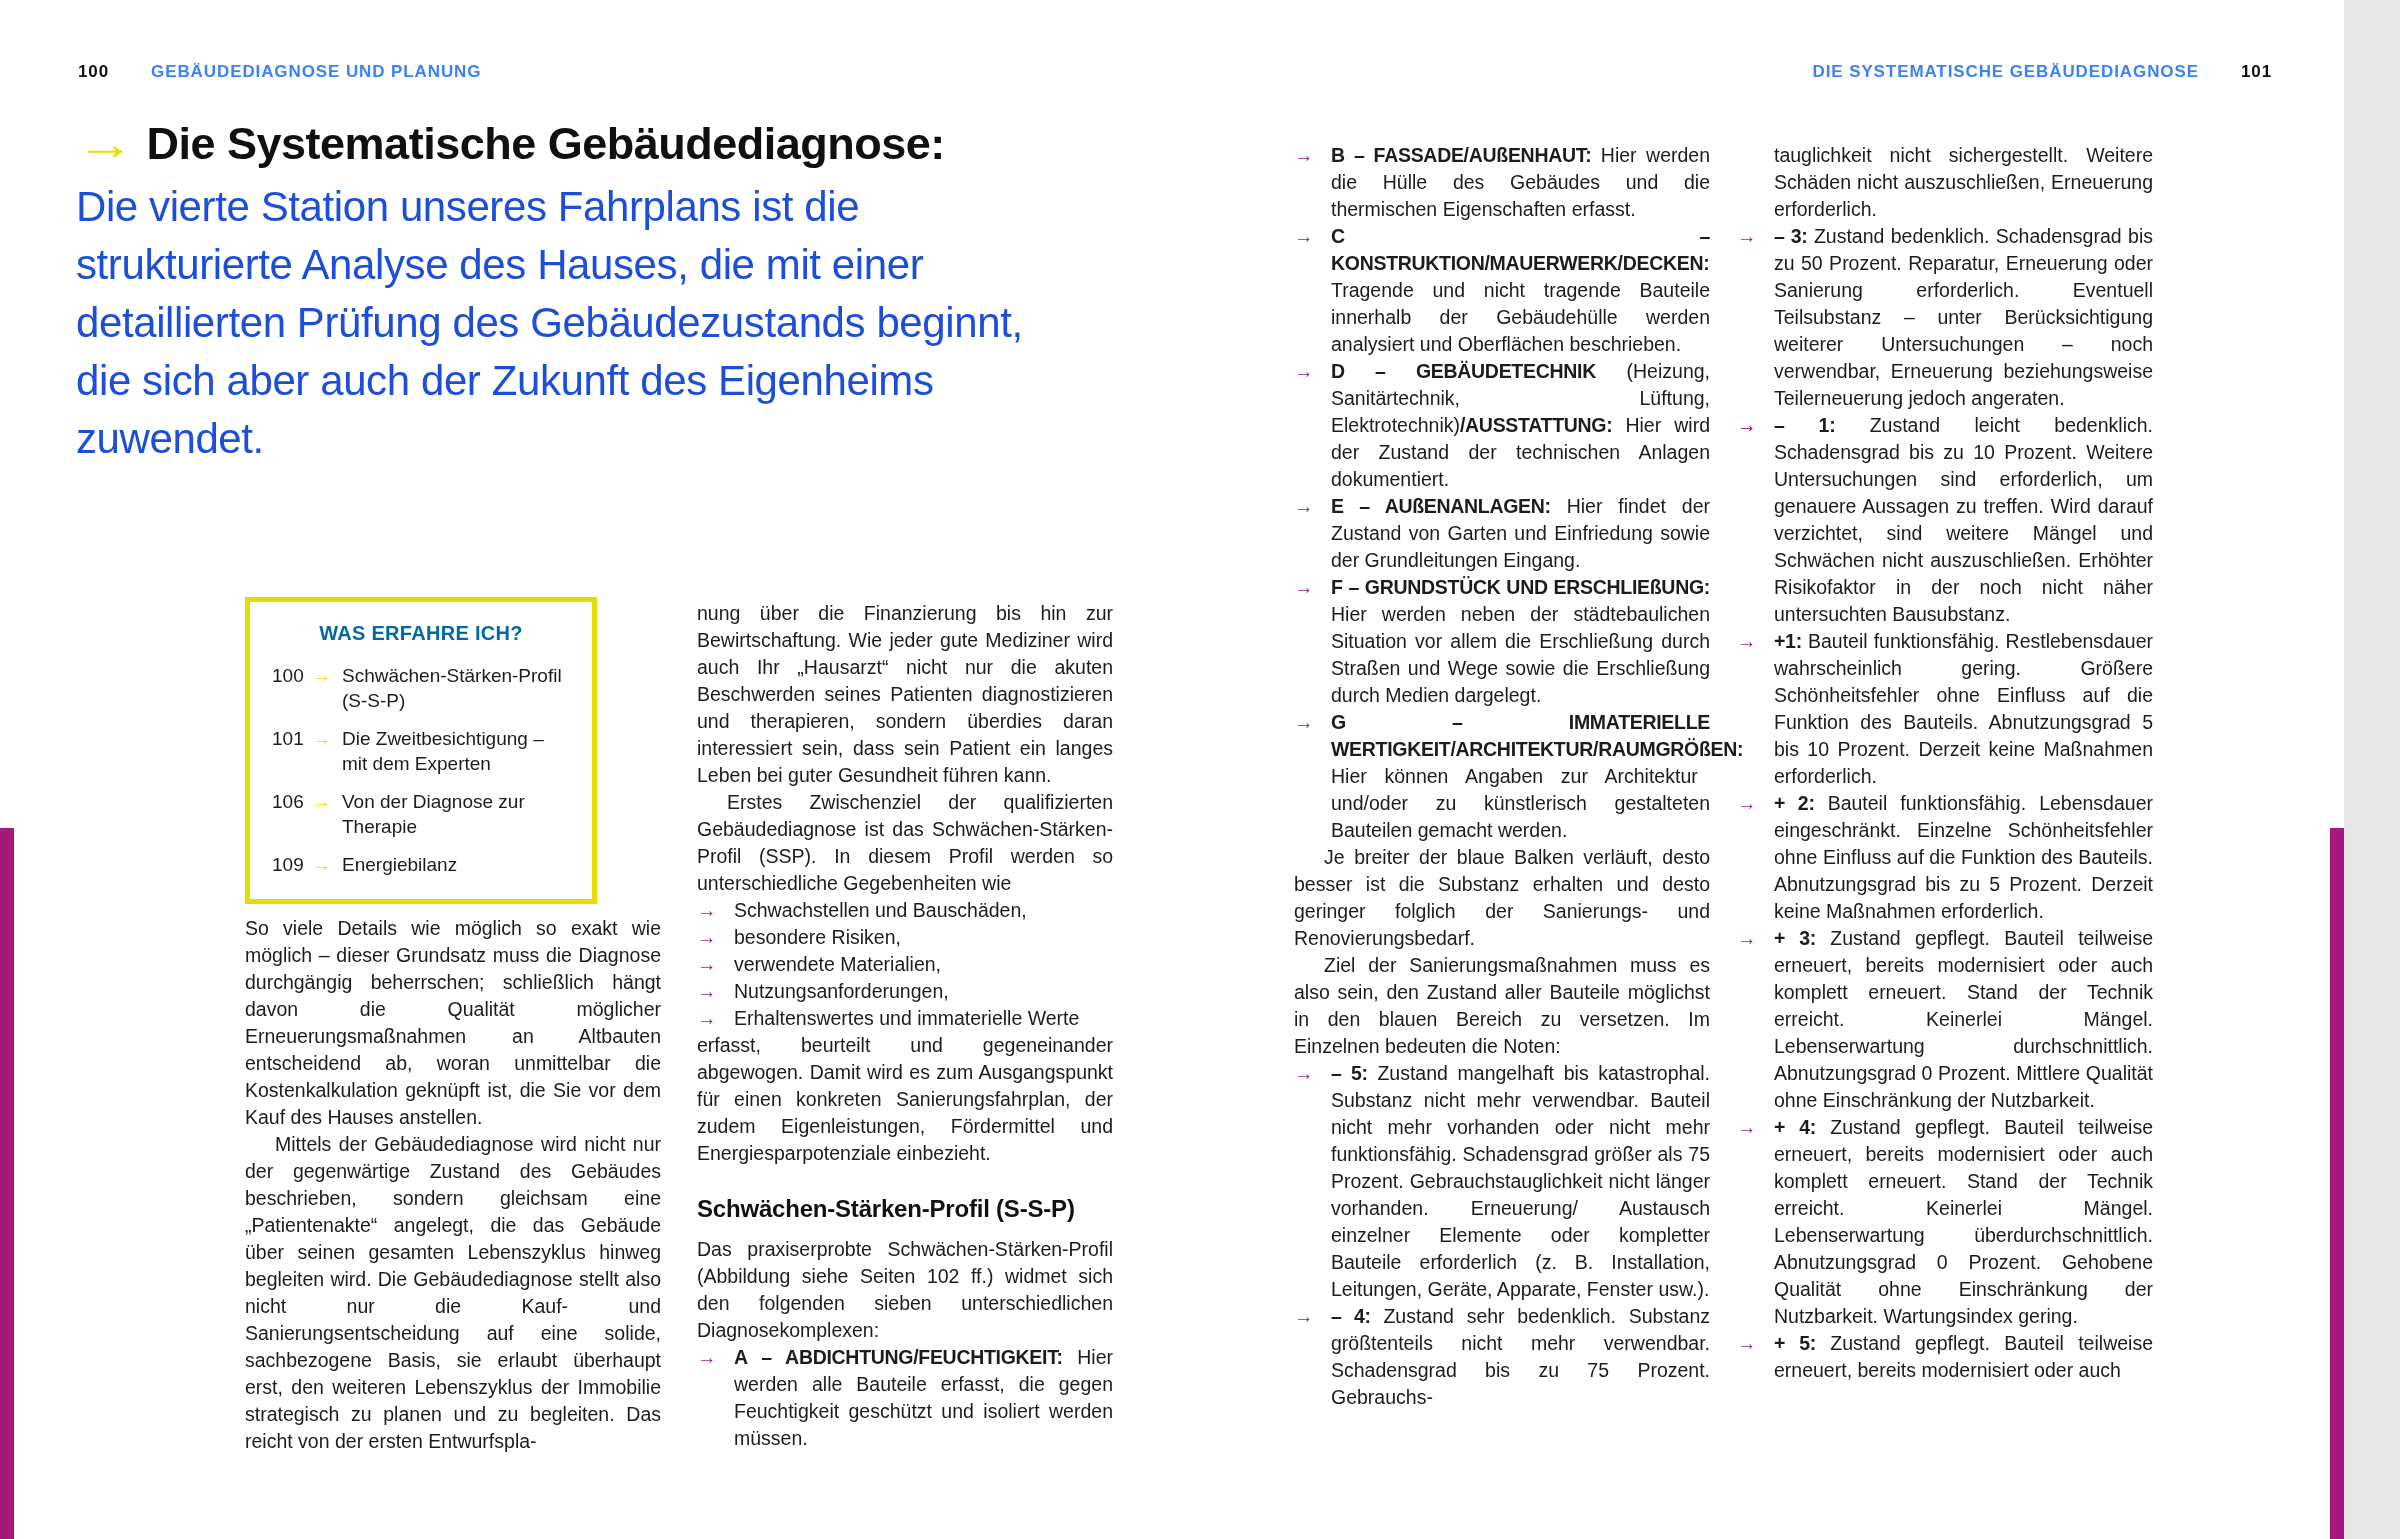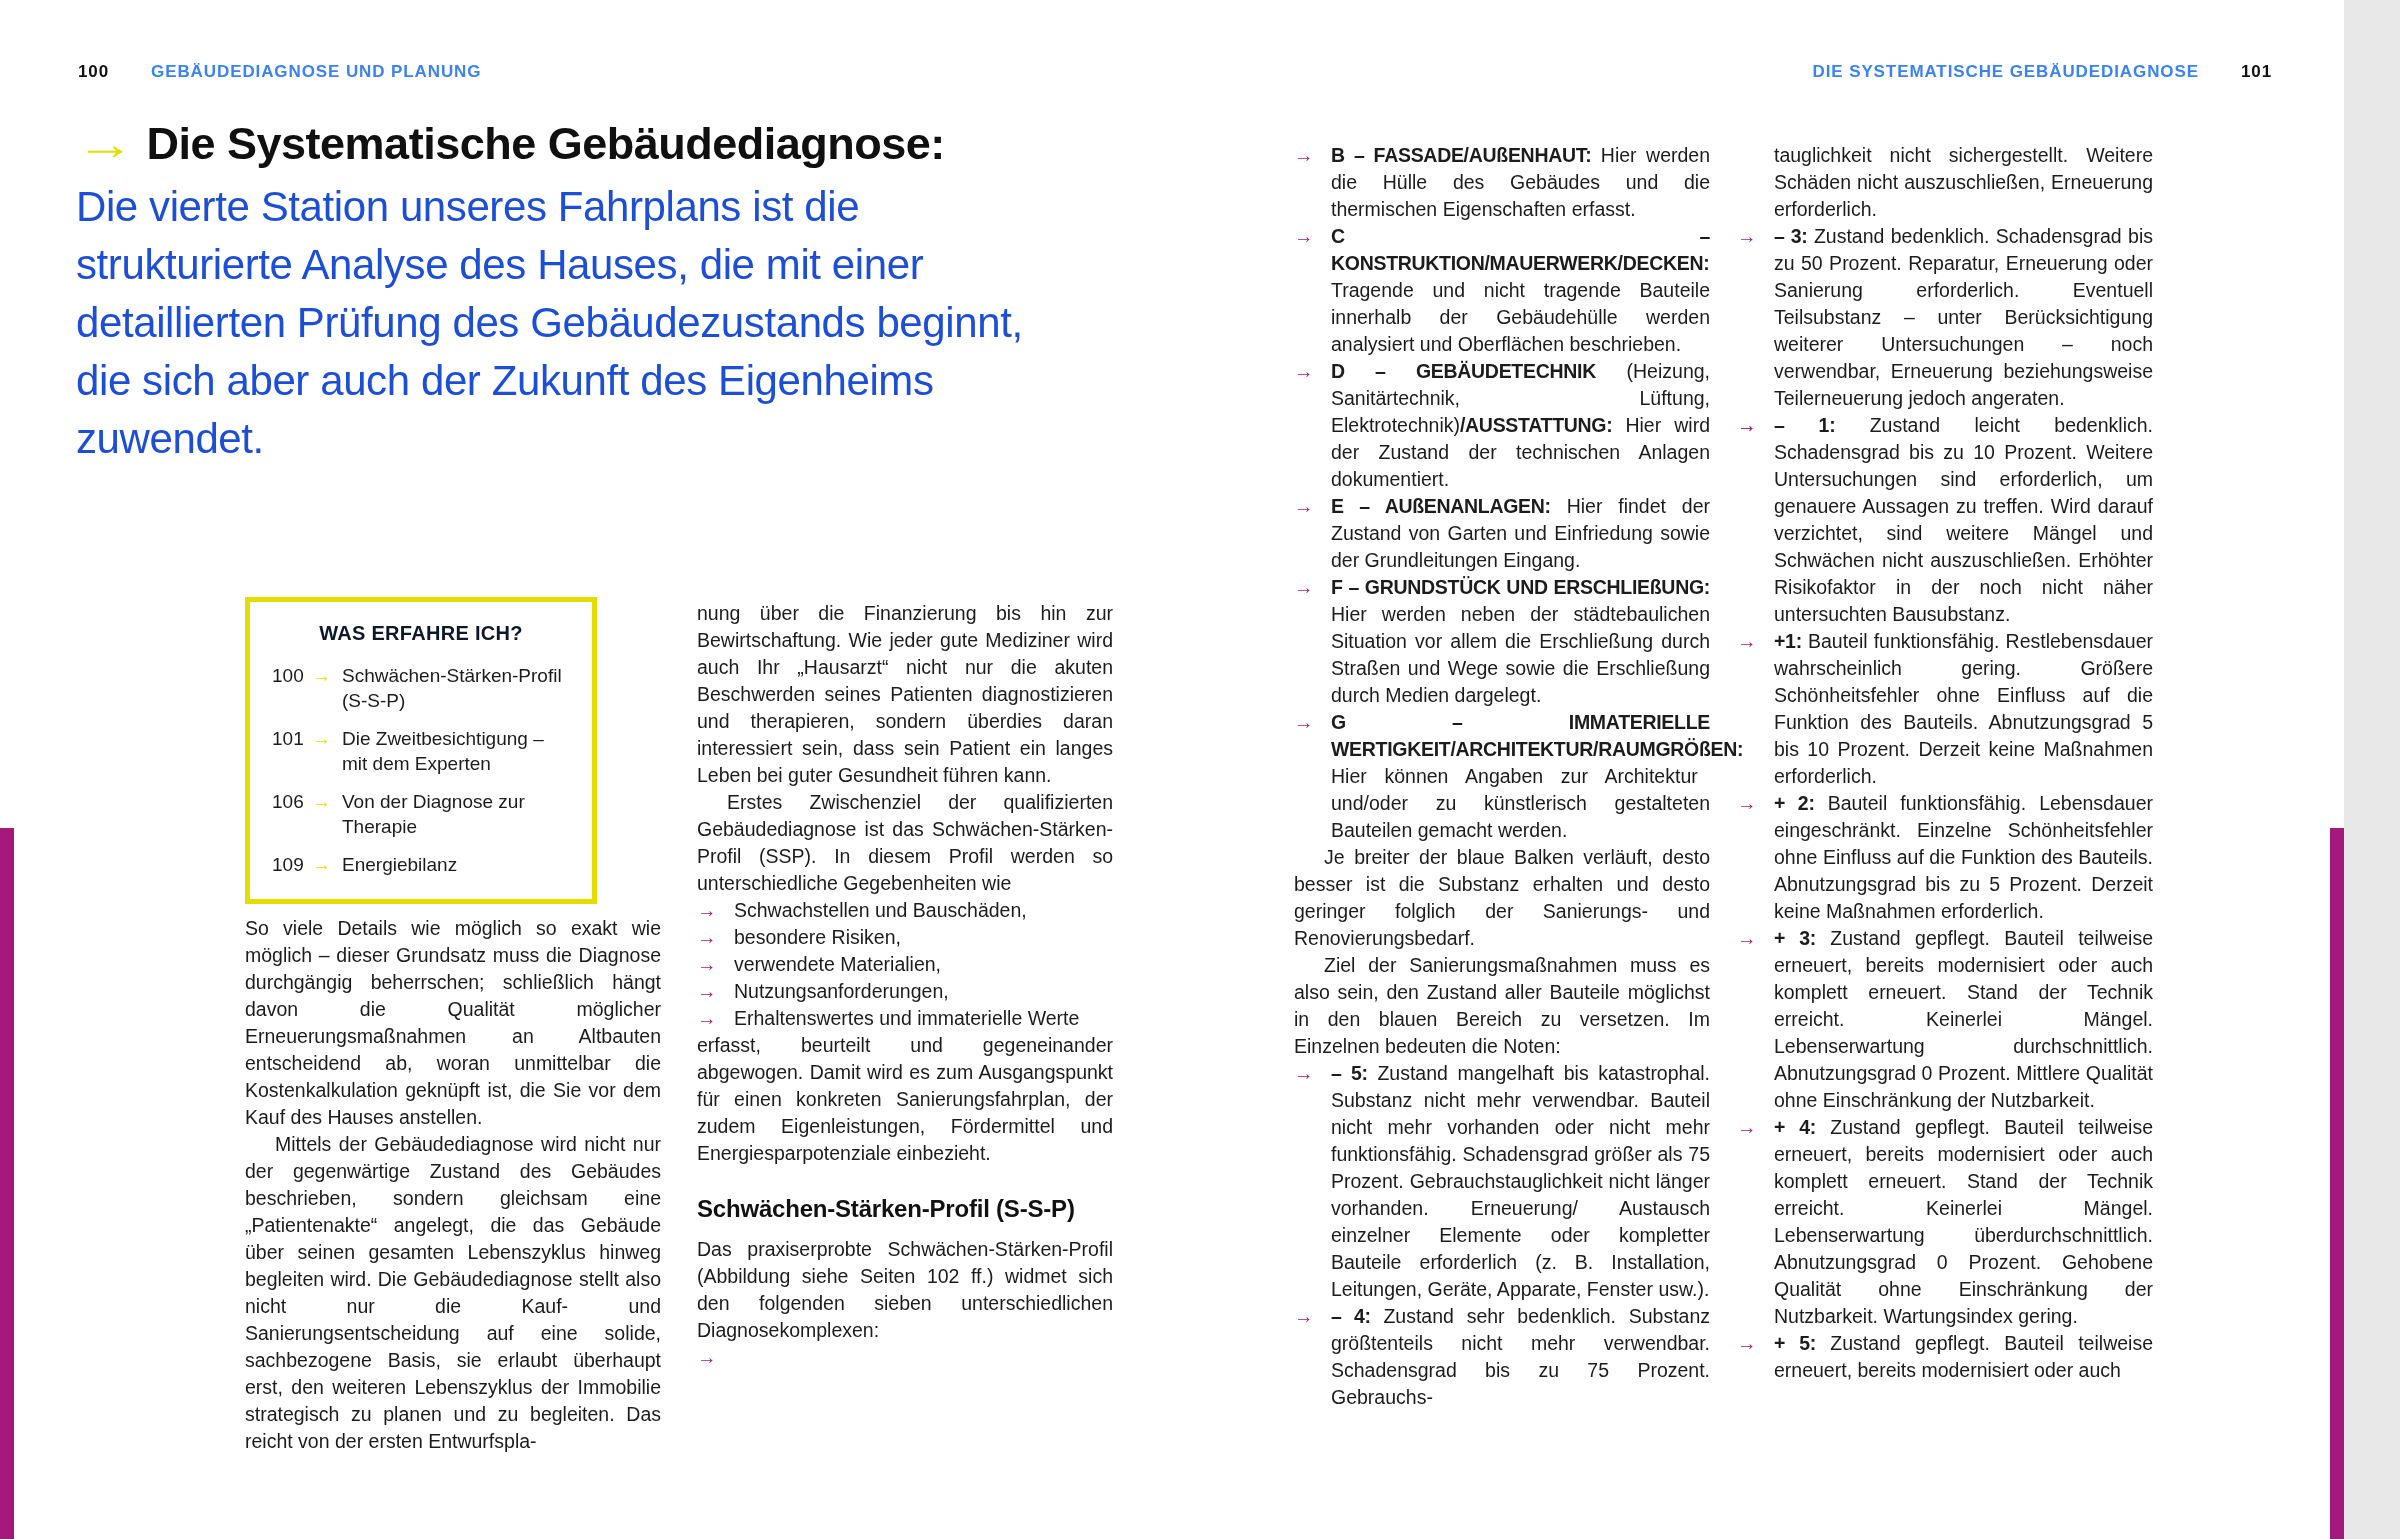--- a/index.html
+++ b/index.html
@@ -22,21 +22,21 @@
 
   .title-block { position:absolute; left:76px; top:116px; width:960px; }
   .chapter-title { font-size:45px; line-height:1.25; font-weight:700; letter-spacing:-0.5px; color:#101010; }
   .title-arrow { display:inline-block; color:var(--yellow); font-weight:400;
     transform:scaleX(1.3); transform-origin:left center; margin-right:26px; }
   .chapter-intro { margin-top:6px; font-size:42px; line-height:58px; font-weight:400;
     letter-spacing:-0.4px; color:#1d4ed8; }
 
   .info-box { position:absolute; left:245px; top:597px; width:352px; min-height:230px;
     border:5px solid var(--yellow); padding:20px 22px 22px; background:#fff; }
-  .info-box-title { font-size:20px; font-weight:700; text-align:center; letter-spacing:0.3px; color:#0f172a; }
+  .info-box-title { font-size:20px; font-weight:700; text-align:center; letter-spacing:0.3px; color:#0369a1; }
   .info-box-items { margin-top:18px; display:flex; flex-direction:column; gap:13px; }
   .box-item { display:flex; font-size:19px; line-height:25px; text-align:left; }
   .box-page { width:40px; flex:none; }
   .box-arrow { flex:none; width:30px; color:var(--yellow); font-weight:700; }
   .box-text { flex:1; }
 
   .col { position:absolute; width:416px; font-size:19.5px; line-height:27px;
     text-align:justify; -webkit-hyphens:auto; hyphens:auto; }
   .col1 { left:245px; top:915px; }
   .col2 { left:697px; top:600px; }
@@ -112,21 +112,21 @@
       <p class="body-p">nung über die Finanzierung bis hin zur Bewirtschaftung. Wie jeder gute Mediziner wird auch Ihr „Hausarzt“ nicht nur die akuten Beschwerden seines Patienten diagnostizieren und therapieren, sondern überdies daran interessiert sein, dass sein Patient ein langes Leben bei guter Gesundheit führen kann.</p>
       <p class="body-p indent">Erstes Zwischenziel der qualifizierten Gebäudediagnose ist das Schwächen-Stärken-Profil (SSP). In diesem Profil werden so unterschiedliche Gegebenheiten wie</p>
       <div class="arrow-item"><span class="arrow-glyph">→</span><span class="arrow-body"><span class="reg">Schwachstellen und Bauschäden,</span></span></div>
       <div class="arrow-item"><span class="arrow-glyph">→</span><span class="arrow-body"><span class="reg">besondere Risiken,</span></span></div>
       <div class="arrow-item"><span class="arrow-glyph">→</span><span class="arrow-body"><span class="reg">verwendete Materialien,</span></span></div>
       <div class="arrow-item"><span class="arrow-glyph">→</span><span class="arrow-body"><span class="reg">Nutzungsanforderungen,</span></span></div>
       <div class="arrow-item"><span class="arrow-glyph">→</span><span class="arrow-body"><span class="reg">Erhaltenswertes und immaterielle Werte</span></span></div>
       <p class="body-p">erfasst, beurteilt und gegeneinander abgewogen. Damit wird es zum Ausgangspunkt für einen konkreten Sanierungsfahrplan, der zudem Eigenleistungen, Fördermittel und Energiesparpotenziale einbezieht.</p>
       <h2 class="col-h2">Schwächen-Stärken-Profil (S-S-P)</h2>
       <p class="body-p">Das praxiserprobte Schwächen-Stärken-Profil (Abbildung siehe Seiten 102 ff.) widmet sich den folgenden sieben unterschiedlichen Diagnosekomplexen:</p>
-      <div class="arrow-item"><span class="arrow-glyph">→</span></div>
+      <div class="arrow-item"><span class="arrow-glyph">→</span><span class="arrow-body"><span class="lbl">A – ABDICHTUNG/FEUCHTIGKEIT:</span><span class="reg"> Hier werden alle Bauteile erfasst, die gegen Feuchtigkeit geschützt und isoliert werden müssen.</span></span></div>
     </section>
   <section class="col col3">
       <div class="arrow-item"><span class="arrow-glyph">→</span><span class="arrow-body"><span class="lbl">B – FASSADE/AUßENHAUT:</span><span class="reg"> Hier werden die Hülle des Gebäudes und die thermischen Eigenschaften erfasst.</span></span></div>
       <div class="arrow-item"><span class="arrow-glyph">→</span><span class="arrow-body"><span class="lbl">C – KONSTRUKTION/MAUERWERK/DECKEN:</span><span class="reg"> Tragende und nicht tragende Bauteile innerhalb der Gebäudehülle werden analysiert und Oberflächen beschrieben.</span></span></div>
       <div class="arrow-item"><span class="arrow-glyph">→</span><span class="arrow-body"><span class="lbl">D – GEBÄUDETECHNIK</span><span class="reg"> (Heizung, Sanitärtechnik, Lüftung, Elektrotechnik)</span><span class="lbl">/AUSSTATTUNG:</span><span class="reg"> Hier wird der Zustand der technischen Anlagen dokumentiert.</span></span></div>
       <div class="arrow-item"><span class="arrow-glyph">→</span><span class="arrow-body"><span class="lbl">E – AUßENANLAGEN:</span><span class="reg"> Hier findet der Zustand von Garten und Einfriedung sowie der Grundleitungen Eingang.</span></span></div>
       <div class="arrow-item"><span class="arrow-glyph">→</span><span class="arrow-body"><span class="lbl">F – GRUNDSTÜCK UND ERSCHLIEßUNG:</span><span class="reg"> Hier werden neben der städtebaulichen Situation vor allem die Erschließung durch Straßen und Wege sowie die Erschließung durch Medien dargelegt.</span></span></div>
       <div class="arrow-item"><span class="arrow-glyph">→</span><span class="arrow-body"><span class="lbl">G – IMMATERIELLE WERTIGKEIT/ARCHITEKTUR/RAUMGRÖßEN:</span><span class="reg"> Hier können Angaben zur Architektur und/oder zu künstlerisch gestalteten Bauteilen gemacht werden.</span></span></div>
       <p class="body-p indent">Je breiter der blaue Balken verläuft, desto besser ist die Substanz erhalten und desto geringer folglich der Sanierungs- und Renovierungsbedarf.</p>
       <p class="body-p indent">Ziel der Sanierungsmaßnahmen muss es also sein, den Zustand aller Bauteile möglichst in den blauen Bereich zu versetzen. Im Einzelnen bedeuten die Noten:</p>

